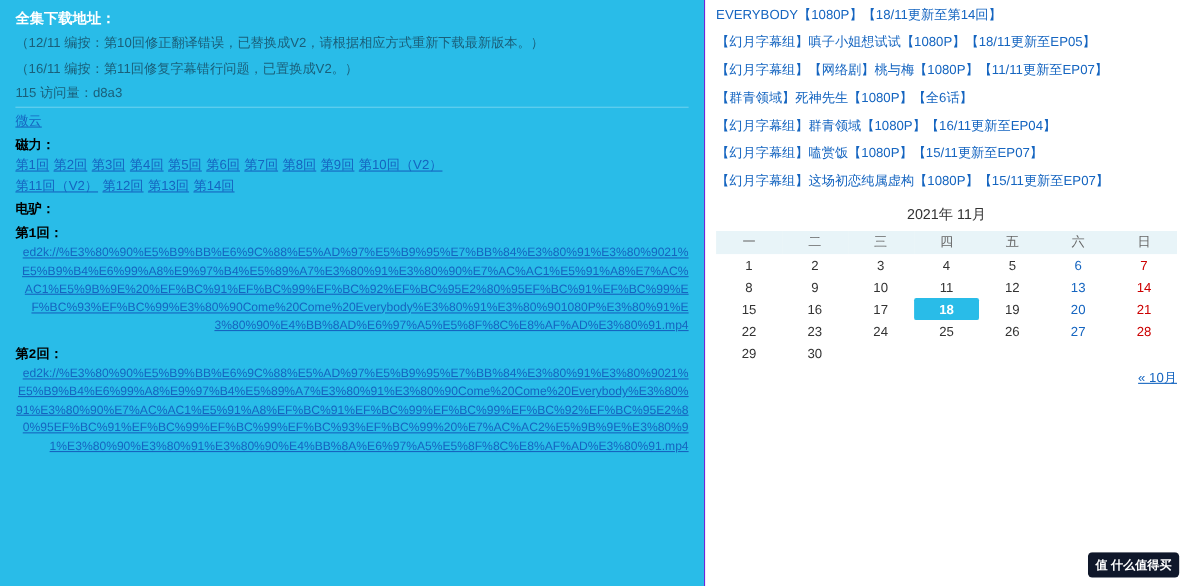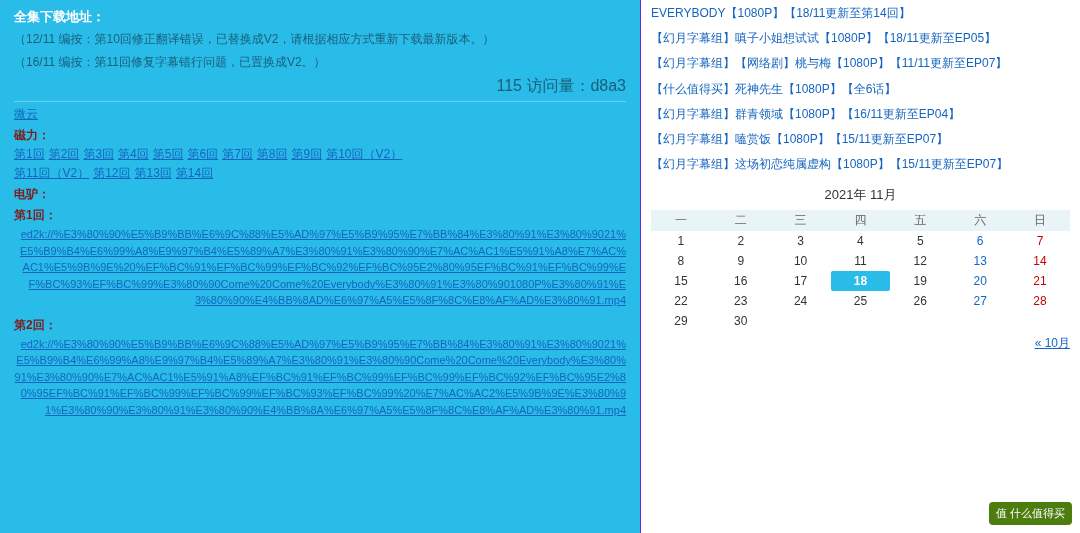--- a/index.html
+++ b/index.html
@@ -19,24 +19,23 @@
       font-weight: bold;
       margin-bottom: 4px;
     }
     .left-panel .note {
       font-size: 12px;
       color: #1a5f7a;
       line-height: 1.6;
       margin-bottom: 4px;
     }
     .left-panel .visit-count {
-      font-size: 16px;
+      font-size: 12px;
       color: #1a5f7a;
       margin-bottom: 4px;
-      text-align: right;
     }
     .left-panel a, .left-panel .link {
       color: #1565c0;
       text-decoration: underline;
       font-size: 12px;
       cursor: pointer;
     }
     .left-panel .label {
       font-size: 12px;
       color: #1a5f7a;
@@ -53,23 +52,24 @@
       color: #1565c0;
       word-break: break-all;
       line-height: 1.5;
       margin-bottom: 8px;
       text-decoration: underline;
       cursor: pointer;
       text-align: right;
     }
     .section-label {
       font-size: 12px;
-      color: #7f1d1d;
+      color: #000000;
       font-weight: bold;
       margin: 4px 0 2px 0;
+      font-family: Liberation Mono, monospace;
     }
 
     
     .right-panel {
       flex: 0 0 440px;
       background: #fff;
       padding: 4px 10px;
       overflow-y: auto;
       border-left: 1px solid #6d28d9;
     }
@@ -133,26 +133,26 @@
 
     
     ::-webkit-scrollbar { width: 6px; }
     ::-webkit-scrollbar-thumb { background: #aaa; border-radius: 3px; }
 
     
     .bottom-logo {
       position: fixed;
       bottom: 8px;
       right: 8px;
-      background: #4d7c0f;
+      background: #0f172a;
       color: #fff;
       font-size: 11px;
       padding: 4px 7px;
       border-radius: 4px;
-      font-weight: normal;
+      font-weight: bold;
       z-index: 100;
     }
 
     .divider { height: 1px; background: rgba(255,255,255,0.3); margin: 4px 0; }
   </style>
 </head>
 <body>
 
 <div class="left-panel">
   <div class="section-title">全集下载地址：</div>
@@ -199,21 +199,21 @@
 
   <div class="section-label">第2回：</div>
   <div class="ed2k-block">ed2k://%E3%80%90%E5%B9%BB%E6%9C%88%E5%AD%97%E5%B9%95%E7%BB%84%E3%80%91%E3%80%9021%E5%B9%B4%E6%99%A8%E9%97%B4%E5%89%A7%E3%80%91%E3%80%90Come%20Come%20Everybody%E3%80%91%E3%80%90%E7%AC%AC1%E5%91%A8%EF%BC%91%EF%BC%99%EF%BC%99%EF%BC%92%EF%BC%95E2%80%95EF%BC%91%EF%BC%99%EF%BC%99%EF%BC%93%EF%BC%99%20%E7%AC%AC2%E5%9B%9E%E3%80%91%E3%80%90%E3%80%91%E3%80%90%E4%BB%8A%E6%97%A5%E5%8F%8C%E8%AF%AD%E3%80%91.mp4</div>
 </div>
 
 <div class="right-panel">
   <div id="articles-container">
       <div class="article-item">EVERYBODY【1080P】【18/11更新至第14回】</div>
       <div class="article-item">【幻月字幕组】嗔子小姐想试试【1080P】【18/11更新至EP05】</div>
       <div class="article-item">【幻月字幕组】【网络剧】桃与梅【1080P】【11/11更新至EP07】</div>
-      <div class="article-item">【什么值得买】死神先生【1080P】【全6话】</div>
+      <div class="article-item">【群青领域】死神先生【1080P】【全6话】</div>
       <div class="article-item">【幻月字幕组】群青领域【1080P】【16/11更新至EP04】</div>
       <div class="article-item">【幻月字幕组】嗑赏饭【1080P】【15/11更新至EP07】</div>
       <div class="article-item">【幻月字幕组】这场初恋纯属虚构【1080P】【15/11更新至EP07】</div>
     </div>
 
   <div class="calendar">
     <div class="calendar-header">
       <span>2021年 11月</span>
     </div>
     <table>

